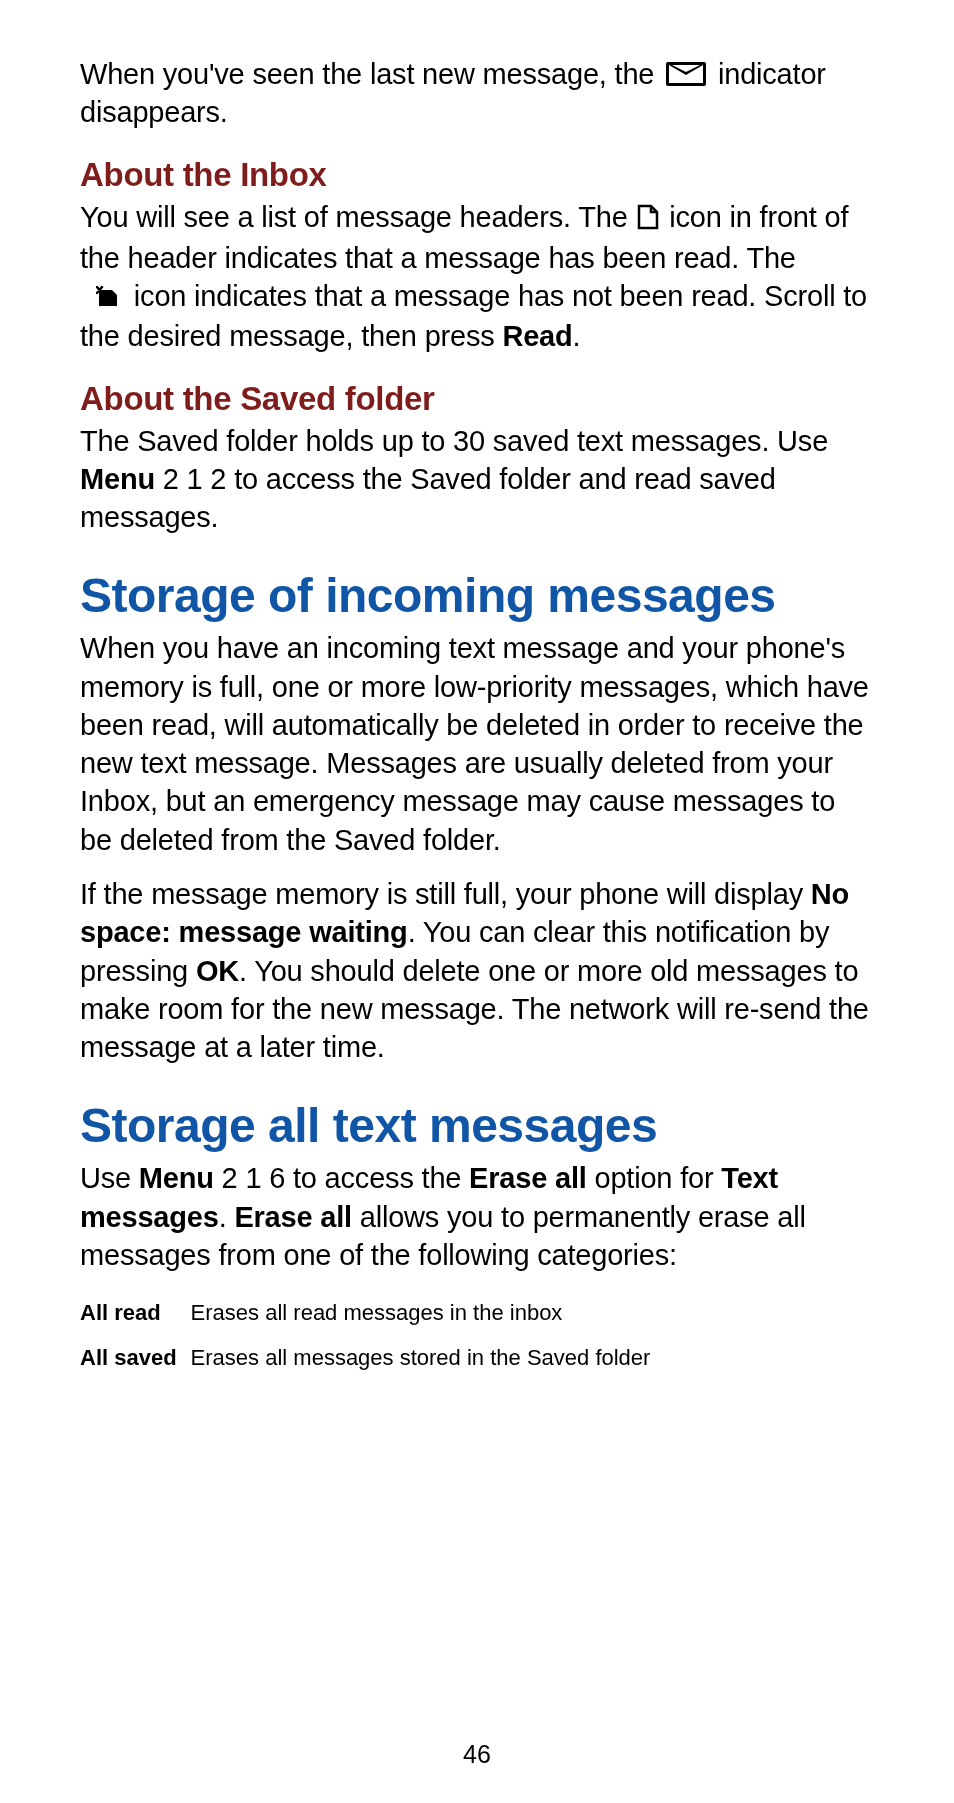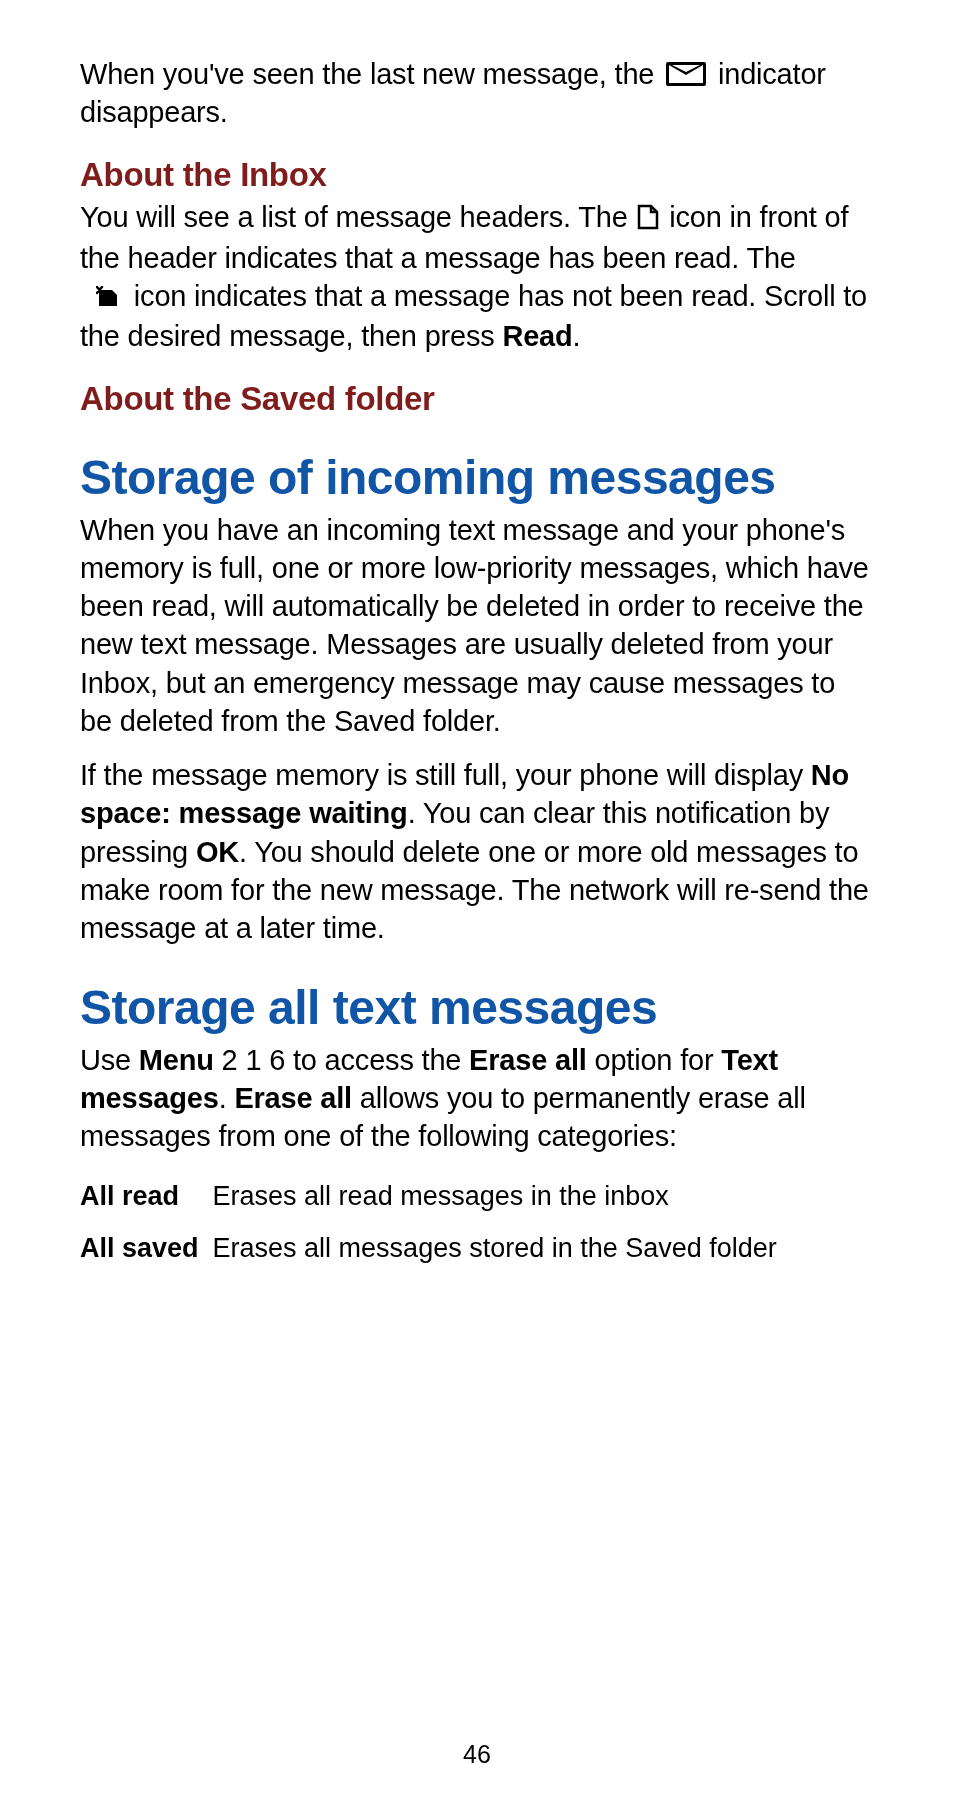--- a/index.html
+++ b/index.html
@@ -74,21 +74,21 @@
   .icon-page-unread {
     display: inline-block;
     vertical-align: -2px;
     margin: 0 6px 0 16px;
   }
   table.erase {
     border-collapse: collapse;
     margin-top: 6px;
   }
   table.erase td {
-    font-size: 27px;
+    font-size: 22px;
     line-height: 1.32;
     padding: 8px 14px 8px 0;
     vertical-align: top;
     white-space: nowrap;
   }
   table.erase td.desc {
     white-space: normal;
   }
   .page-num {
     position: absolute;
@@ -123,20 +123,23 @@
     <span class="icon-page-unread">
       <svg width="24" height="22" viewBox="0 0 24 22">
           <path d="M3 4 H16 L21 9 V20 H3 Z" fill="#000"></path>
           <path d="M1 1 L6 7 M6 1 L1 7" stroke="#000" stroke-width="2.5" stroke-linecap="round"></path>
         </svg>
     </span>
     <span> icon indicates that a message has not been read. Scroll to the desired message, then press </span><b>Read</b><span>.</span>
   </p>
 
   <div class="subhead">About the Saved folder</div>
+  <p>
+    <span>The Saved folder holds up to 30 saved text messages. Use </span><b>Menu</b><span> 2 1 2 to access the Saved folder and read saved messages.</span>
+  </p>
 
   <div class="sec-head">Storage of incoming messages</div>
   <p>When you have an incoming text message and your phone's memory is full, one or more low-priority messages, which have been read, will automatically be deleted in order to receive the new text message. Messages are usually deleted from your Inbox, but an emergency message may cause messages to be deleted from the Saved folder.</p>
   <p>
     <span>If the message memory is still full, your phone will display </span><b>No space: message waiting</b><span>. You can clear this notification by pressing </span><b>OK</b><span>. You should delete one or more old messages to make room for the new message. The network will re-send the message at a later time.</span>
   </p>
 
   <div class="sec-head">Storage all text messages</div>
   <p>
     <span>Use </span><b>Menu</b><span> 2 1 6 to access the </span><b>Erase all</b><span> option for </span><b>Text messages</b><span>. </span><b>Erase all</b><span> allows you to permanently erase all messages from one of the following categories:</span>

